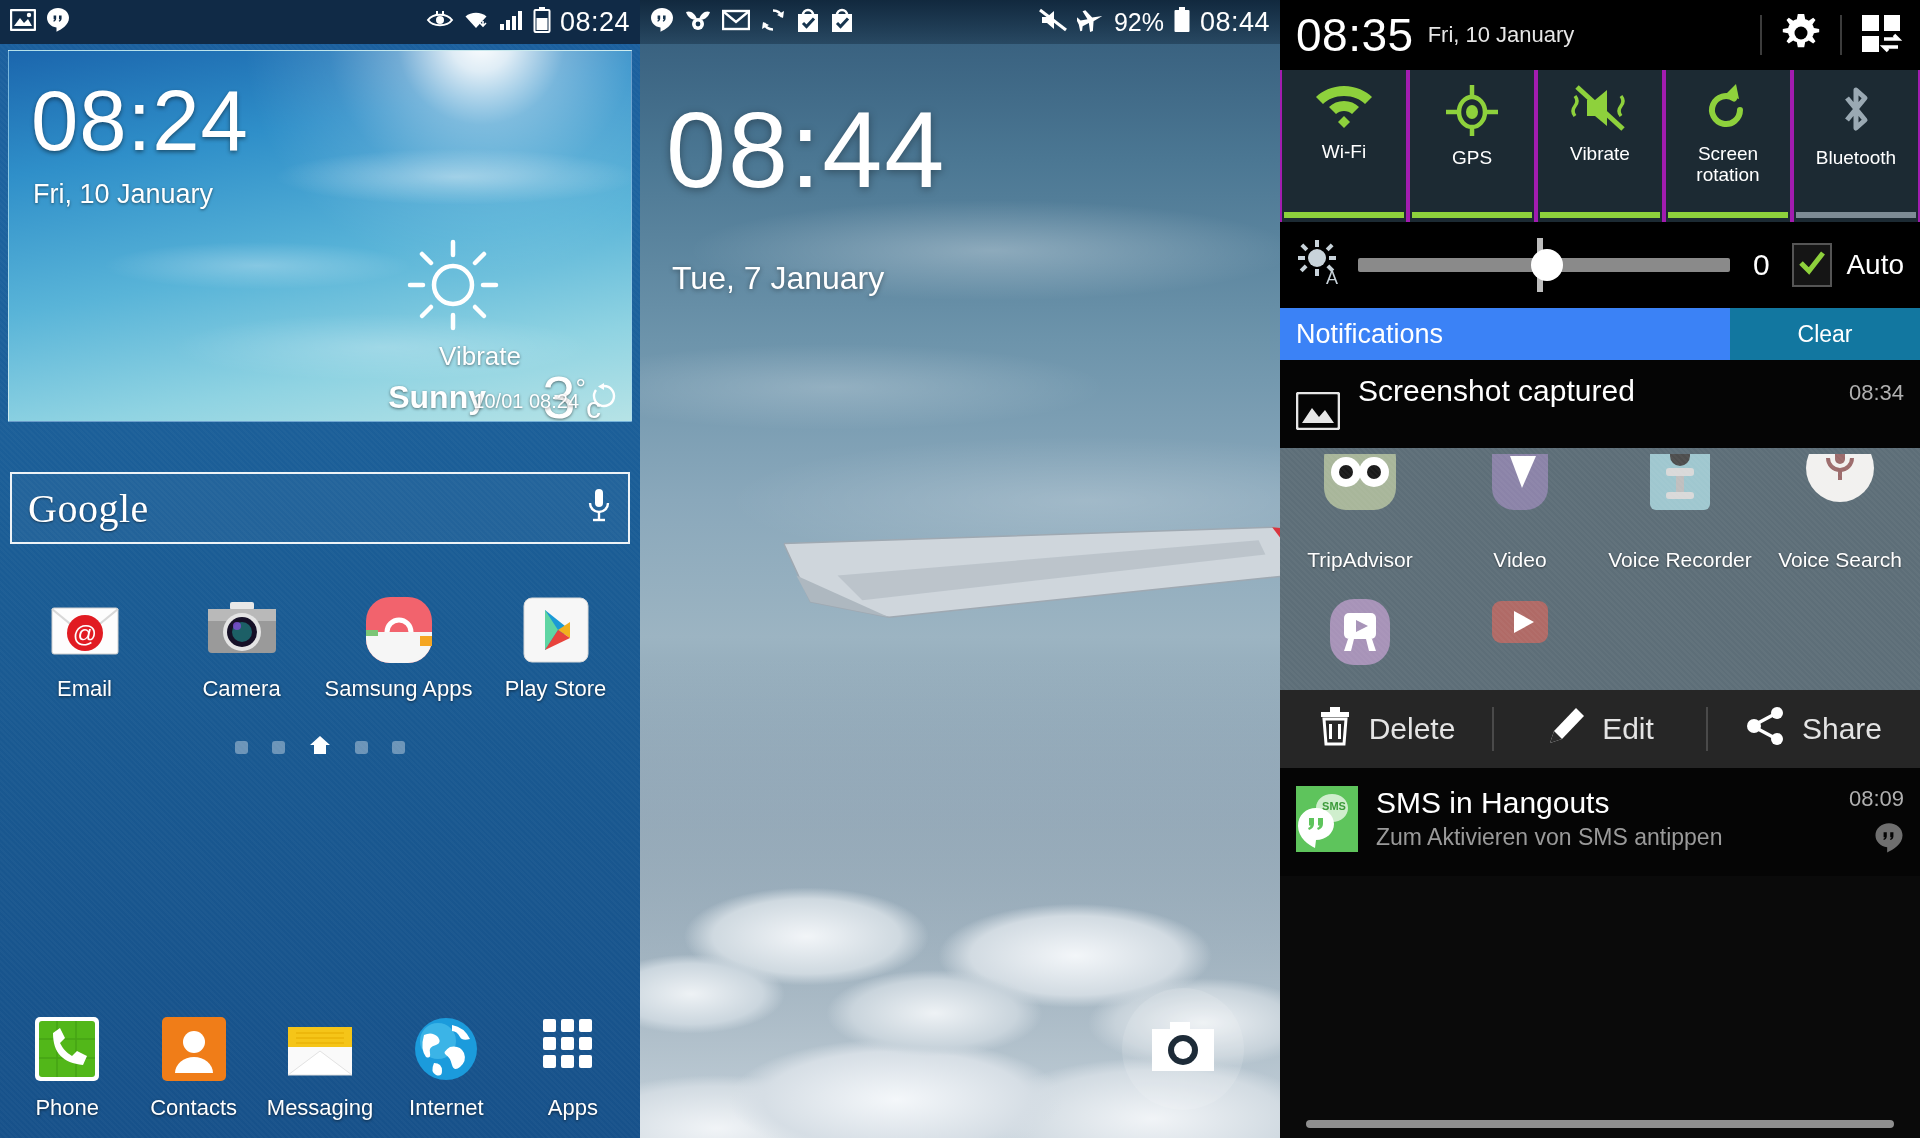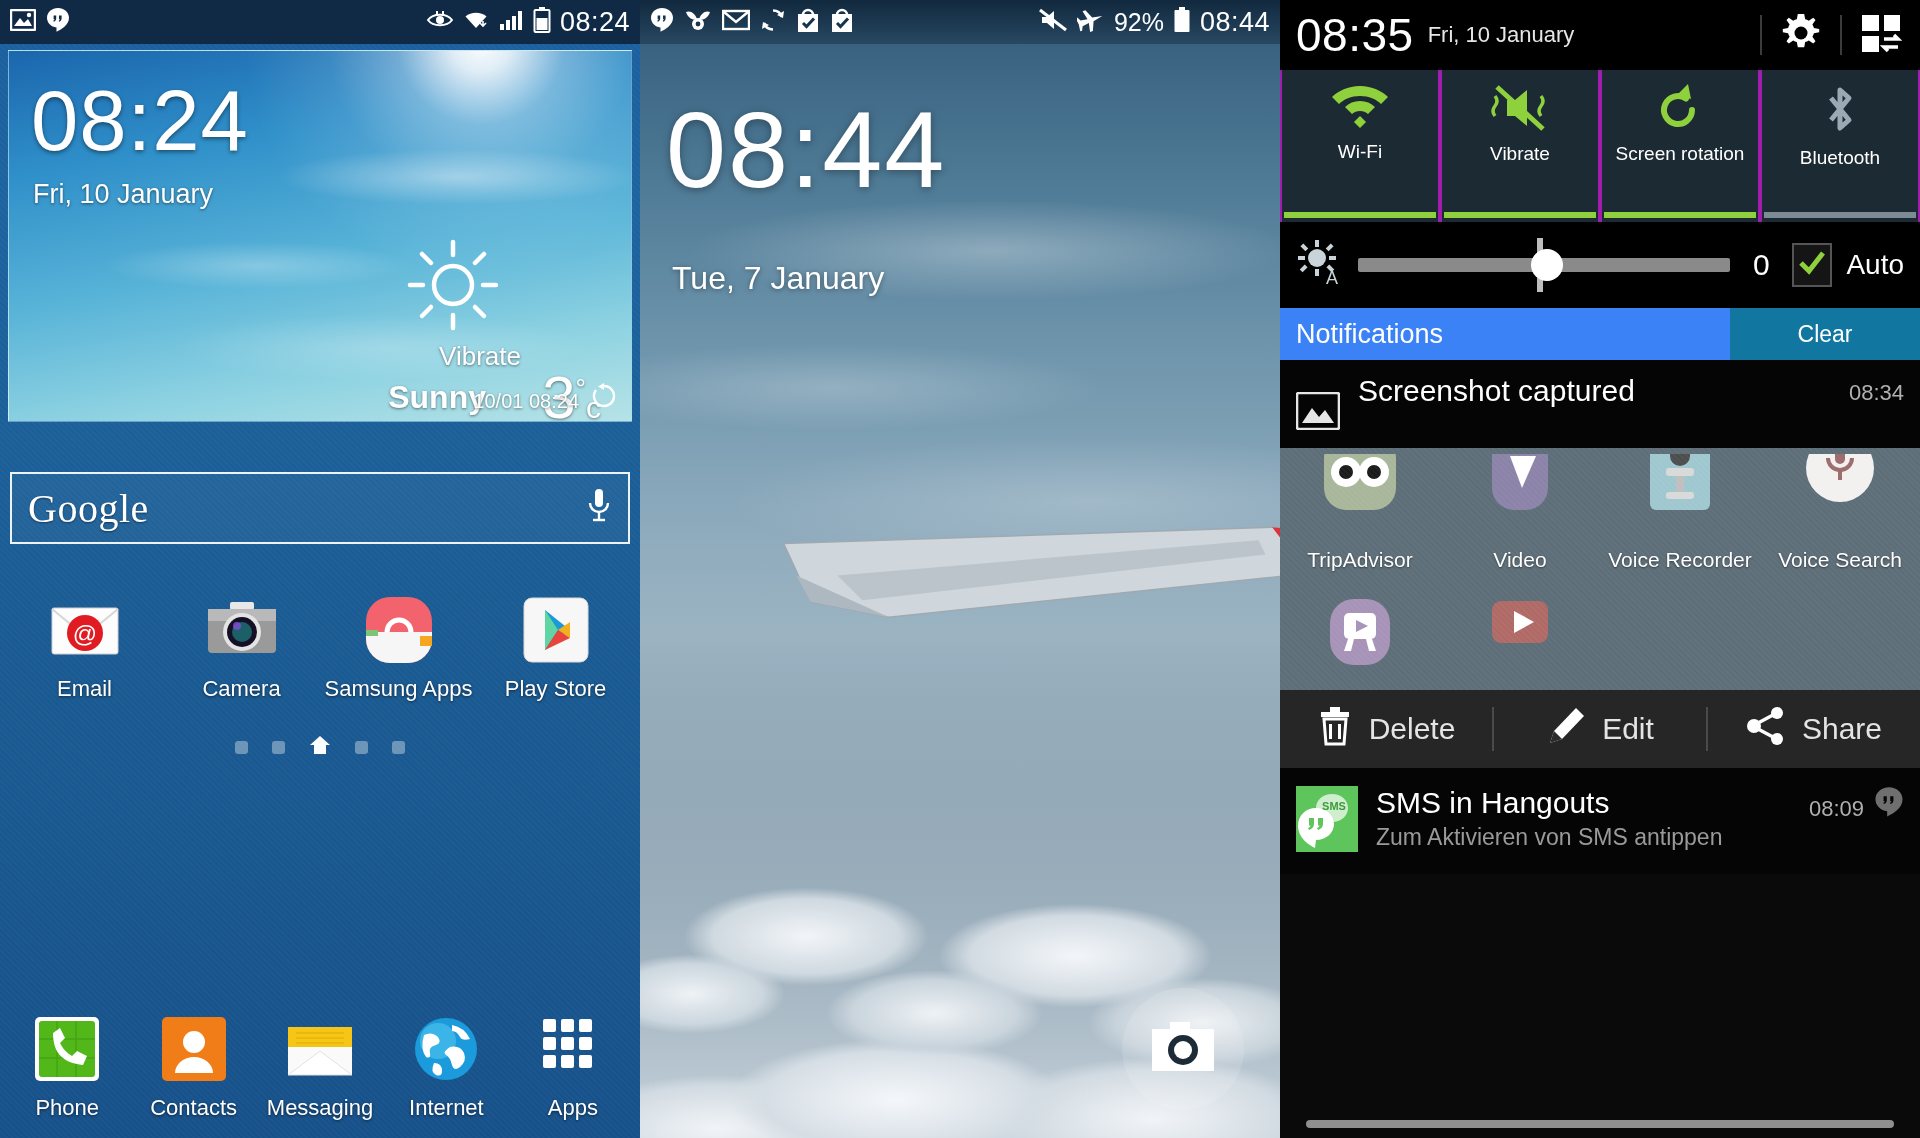--- a/index.html
+++ b/index.html
@@ -514,20 +514,36 @@
                 <path d="M31 19 c-6 0-11 2-15 6 l7 7 c2-2 5-3 8-3 s6 1 8 3 l7-7 c-4-4-9-6-15-6z"></path>
                 <path d="M31 34 l-6 6 6 6 6-6 z"></path>
               </g>
             </svg>
         </span>
         <span class="tlbl">Wi-Fi</span>
         <span class="tbar"></span>
       </div>
       <div class="tg">
         <span>
+          <svg width="58" height="56" viewBox="0 0 58 56">
+              <g fill="none" stroke="#8ed13c" stroke-width="4.5">
+                <ellipse cx="29" cy="30" rx="13" ry="15"></ellipse>
+                <line x1="29" y1="3" x2="29" y2="13"></line>
+                <line x1="29" y1="47" x2="29" y2="54"></line>
+                <line x1="3" y1="30" x2="14" y2="30"></line>
+                <line x1="44" y1="30" x2="55" y2="30"></line>
+              </g>
+              <ellipse cx="29" cy="30" rx="6" ry="7" fill="#8ed13c"></ellipse>
+            </svg>
+        </span>
+        <span class="tlbl">GPS</span>
+        <span class="tbar"></span>
+      </div>
+      <div class="tg">
+        <span>
           <svg width="62" height="52" viewBox="0 0 62 52">
               <path d="M18 18 h8 l12 -10 v36 l-12 -10 h-8 z" fill="#8ed13c"></path>
               <path d="M6 14 q4 5 0 10 q-4 5 0 10 M52 14 q4 5 0 10 q-4 5 0 10" fill="none" stroke="#8ed13c" stroke-width="3.5"></path>
               <line x1="8" y1="5" x2="54" y2="47" stroke="#8ed13c" stroke-width="5"></line>
             </svg>
         </span>
         <span class="tlbl">Vibrate</span>
         <span class="tbar"></span>
       </div>
       <div class="tg">
@@ -723,21 +739,21 @@
             <path d="M36 8 c9 0 16 6 16 14 0 8-7 14-16 14 -2 0-4 0-6-1 l-6 4 1-6 c-3-3-5-7-5-11 0-8 7-14 16-14z" fill="#cfeecd"></path>
             <path d="M20 22 c10 0 18 7 18 16 0 9-8 16-18 16 l-1 8 c-6-3-17-10-17-22 0-11 8-18 18-18z" fill="#fff"></path>
             <text x="38" y="24" font-size="11" fill="#3d9b3b" text-anchor="middle" font-family="Liberation Sans, sans-serif" font-weight="bold">SMS</text>
             <path d="M13 32 h5 v6 c0 3-2 5-5 6 l-1-2 c1.6-.6 2.4-1.4 2.5-2.6 H13 z M22 32 h5 v6 c0 3-2 5-5 6 l-1-2 c1.6-.6 2.4-1.4 2.5-2.6 H22 z" fill="#5ec45c"></path>
           </svg>
       </span>
       <span class="ntext">
         <span class="ntitle" style="display:block">SMS in Hangouts</span>
         <span class="nsub" style="display:block">Zum Aktivieren von SMS antippen</span>
       </span>
-      <span style="display:flex;align-items:flex-end;gap:10px">
+      <span style="display:flex;flex-direction:column;align-items:flex-end;gap:10px">
         <span class="ntime" style="padding-top:0">08:09</span>
         <span>
           <svg width="30" height="32" viewBox="0 0 24 26">
               <path d="M12 1C5.9 1 1 5.4 1 10.8c0 5 4.1 9.2 9.5 9.7v4.3c4.6-2.2 12.5-6.6 12.5-14C23 5.4 18.1 1 12 1z" fill="#6f6f6f"></path>
               <path d="M7.6 8.4h2.6v3.1c0 1.5-.9 2.7-2.4 3.2l-.5-1c.8-.3 1.2-.8 1.3-1.4H7.6V8.4zm5.4 0h2.6v3.1c0 1.5-.9 2.7-2.4 3.2l-.5-1c.8-.3 1.2-.8 1.3-1.4H13V8.4z" fill="#050505"></path>
             </svg>
         </span>
       </span>
     </div>
 

